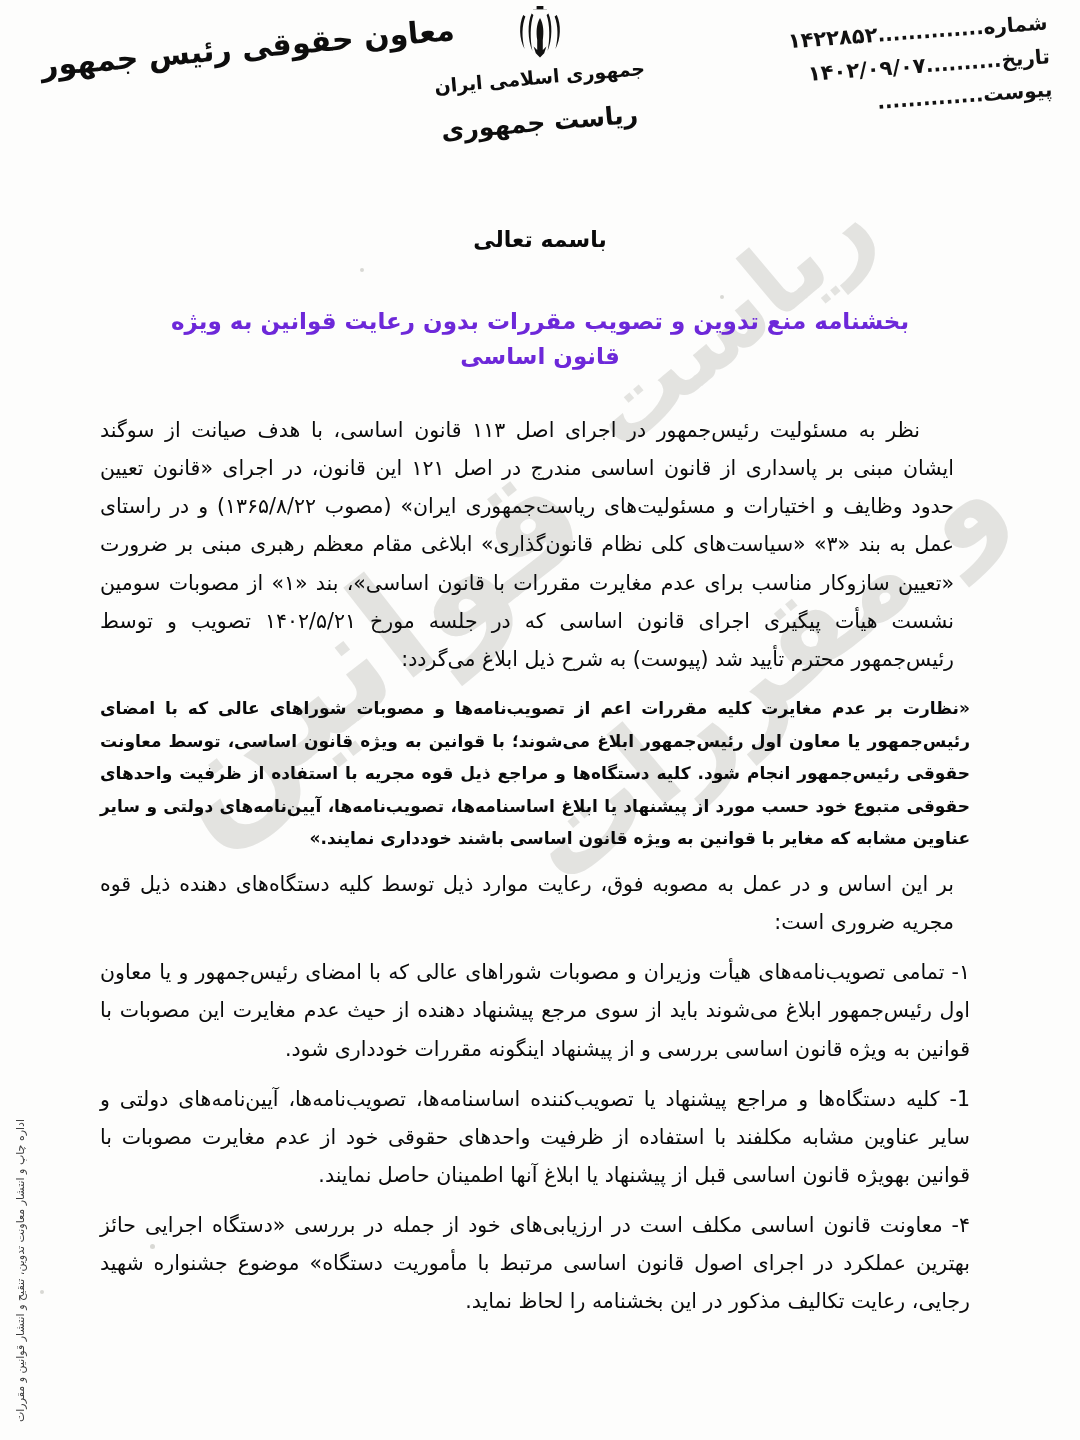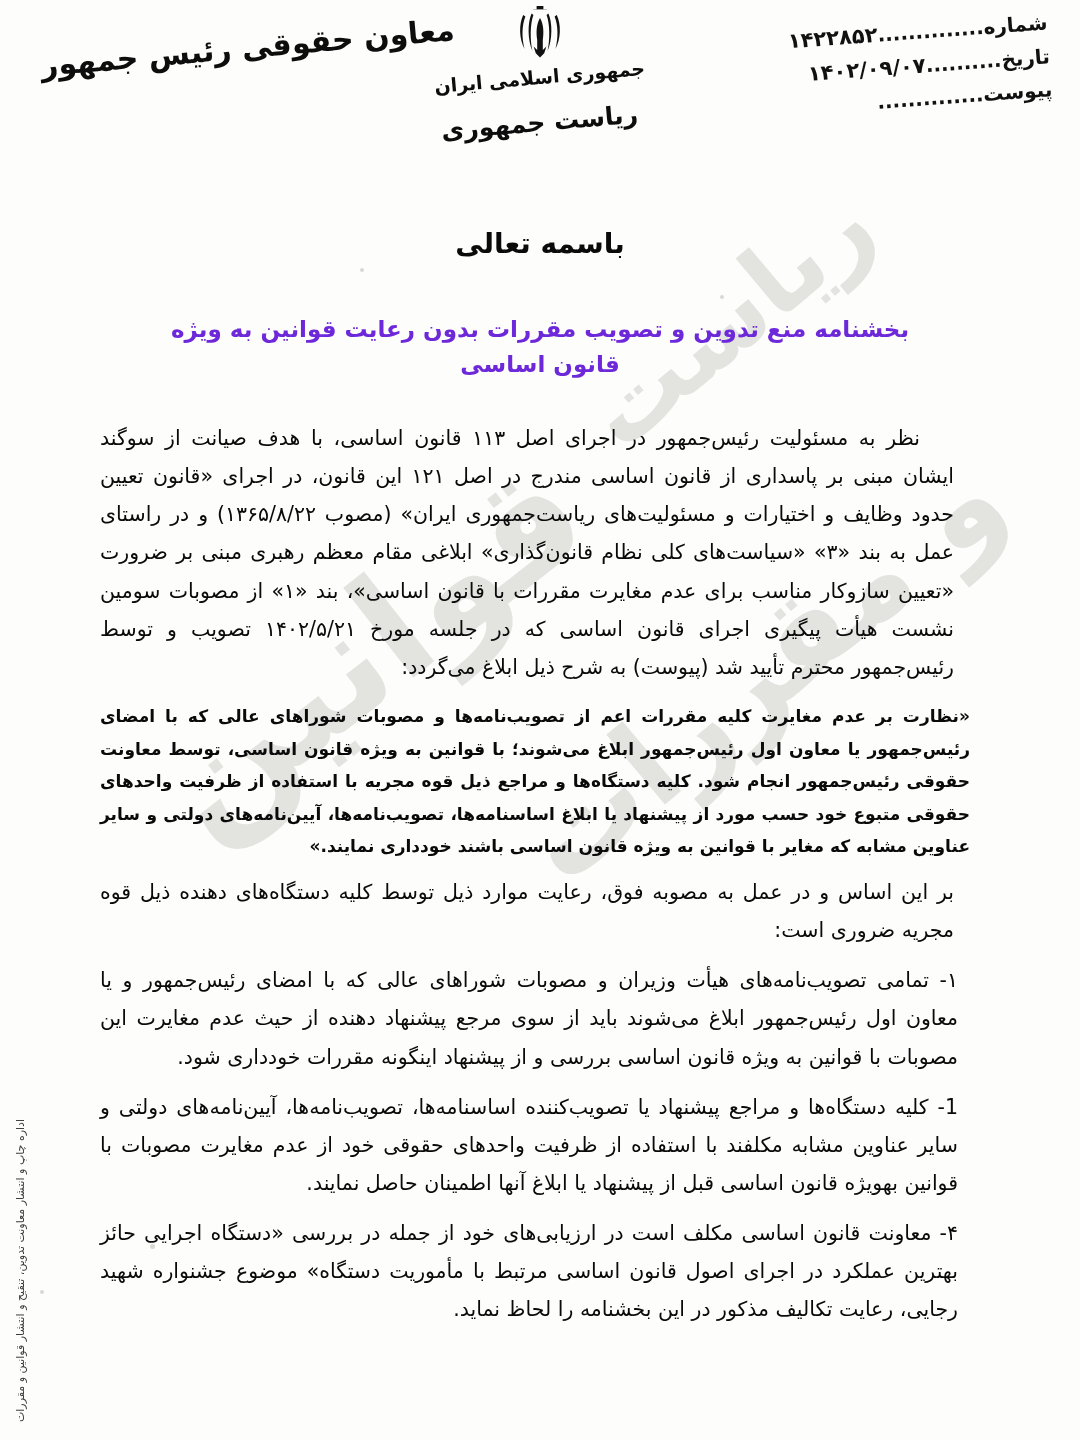--- a/index.html
+++ b/index.html
@@ -108,21 +108,21 @@
     font-weight: 600;
     transform: rotate(-5deg);
     white-space: nowrap;
   }
 
   
   .basmala {
     position: relative;
     z-index: 3;
     text-align: center;
-    font-size: 28px;
+    font-size: 22px;
     font-weight: bold;
     color: #0a0a0a;
     margin-top: 52px;
     letter-spacing: 0.5px;
   }
   .doc-title {
     position: relative;
     z-index: 3;
     text-align: center;
     font-size: 23px;
@@ -152,21 +152,21 @@
   p.quote {
     font-weight: bold;
     font-size: 17px;
     line-height: 1.92;
     margin: 14px 0 10px 0;
     text-align: justify;
     text-align-last: right;
     direction: rtl;
   }
   p.item {
-    margin: 12px 12px 0 0;
+    margin: 12px 0 0 0;
     font-size: 20.5px;
     line-height: 1.86;
     text-align: justify;
     text-align-last: right;
     direction: rtl;
   }
 
   
   .margin-strip {
     position: absolute;

